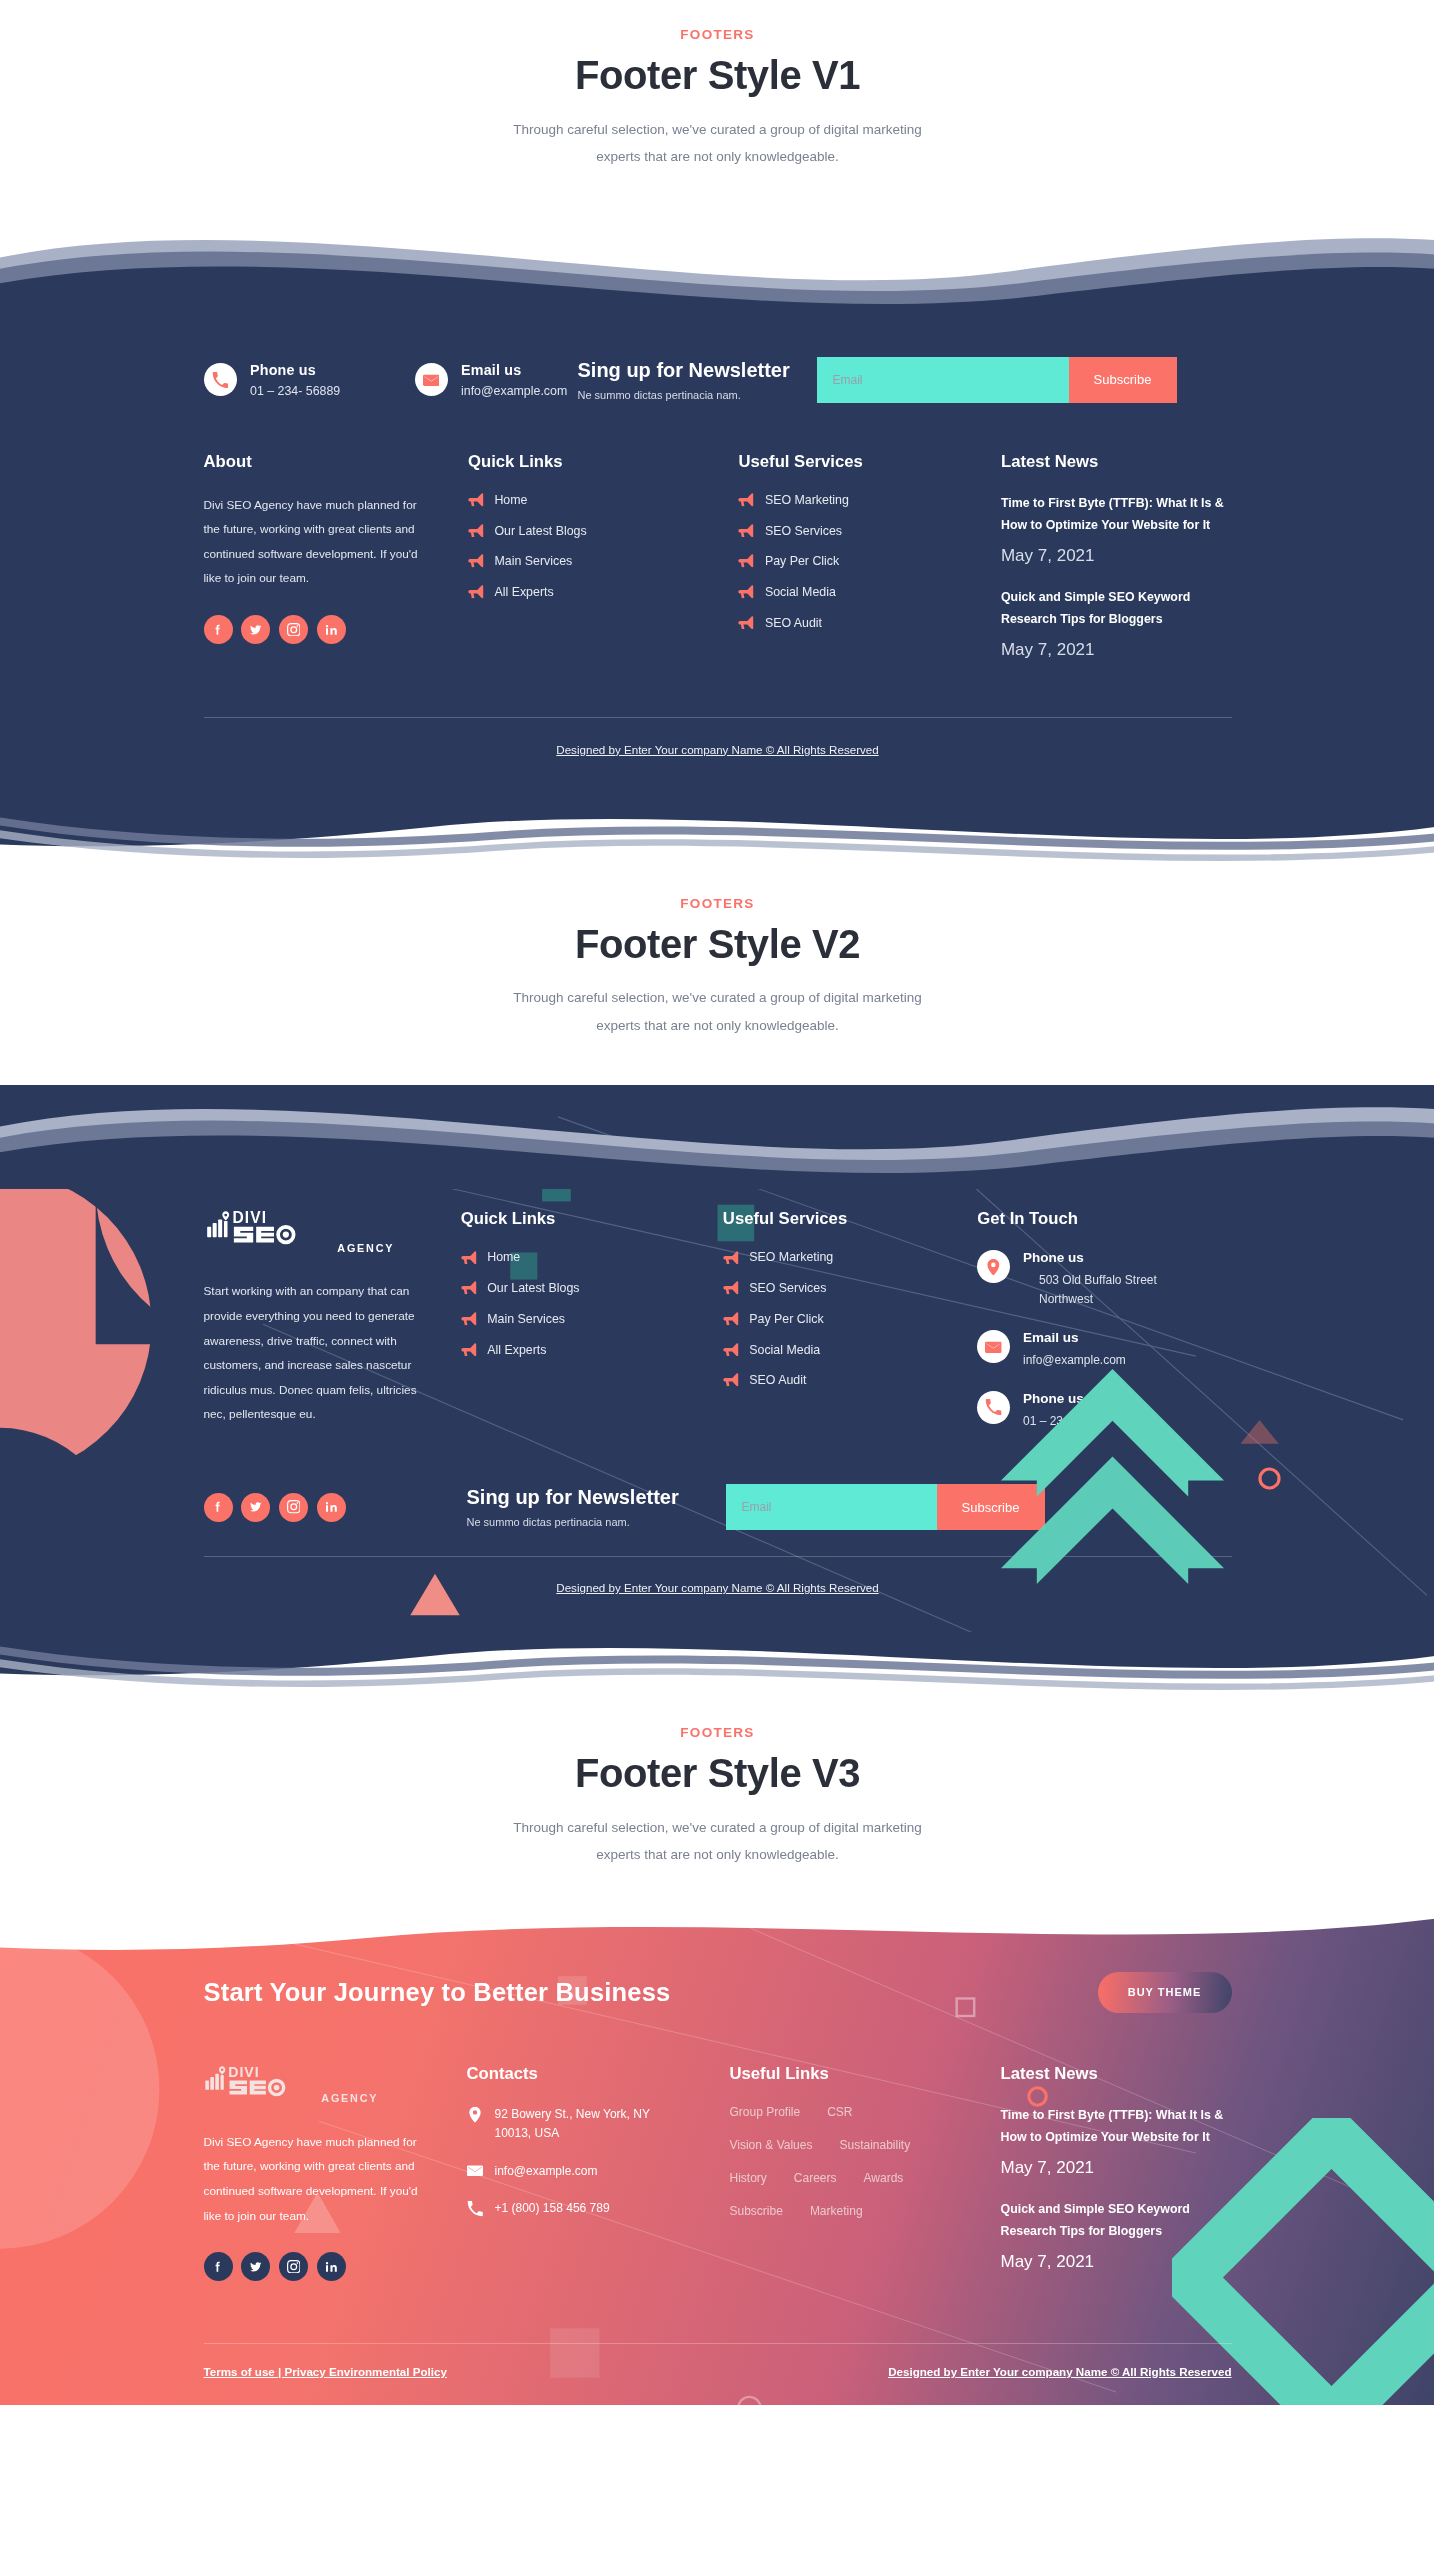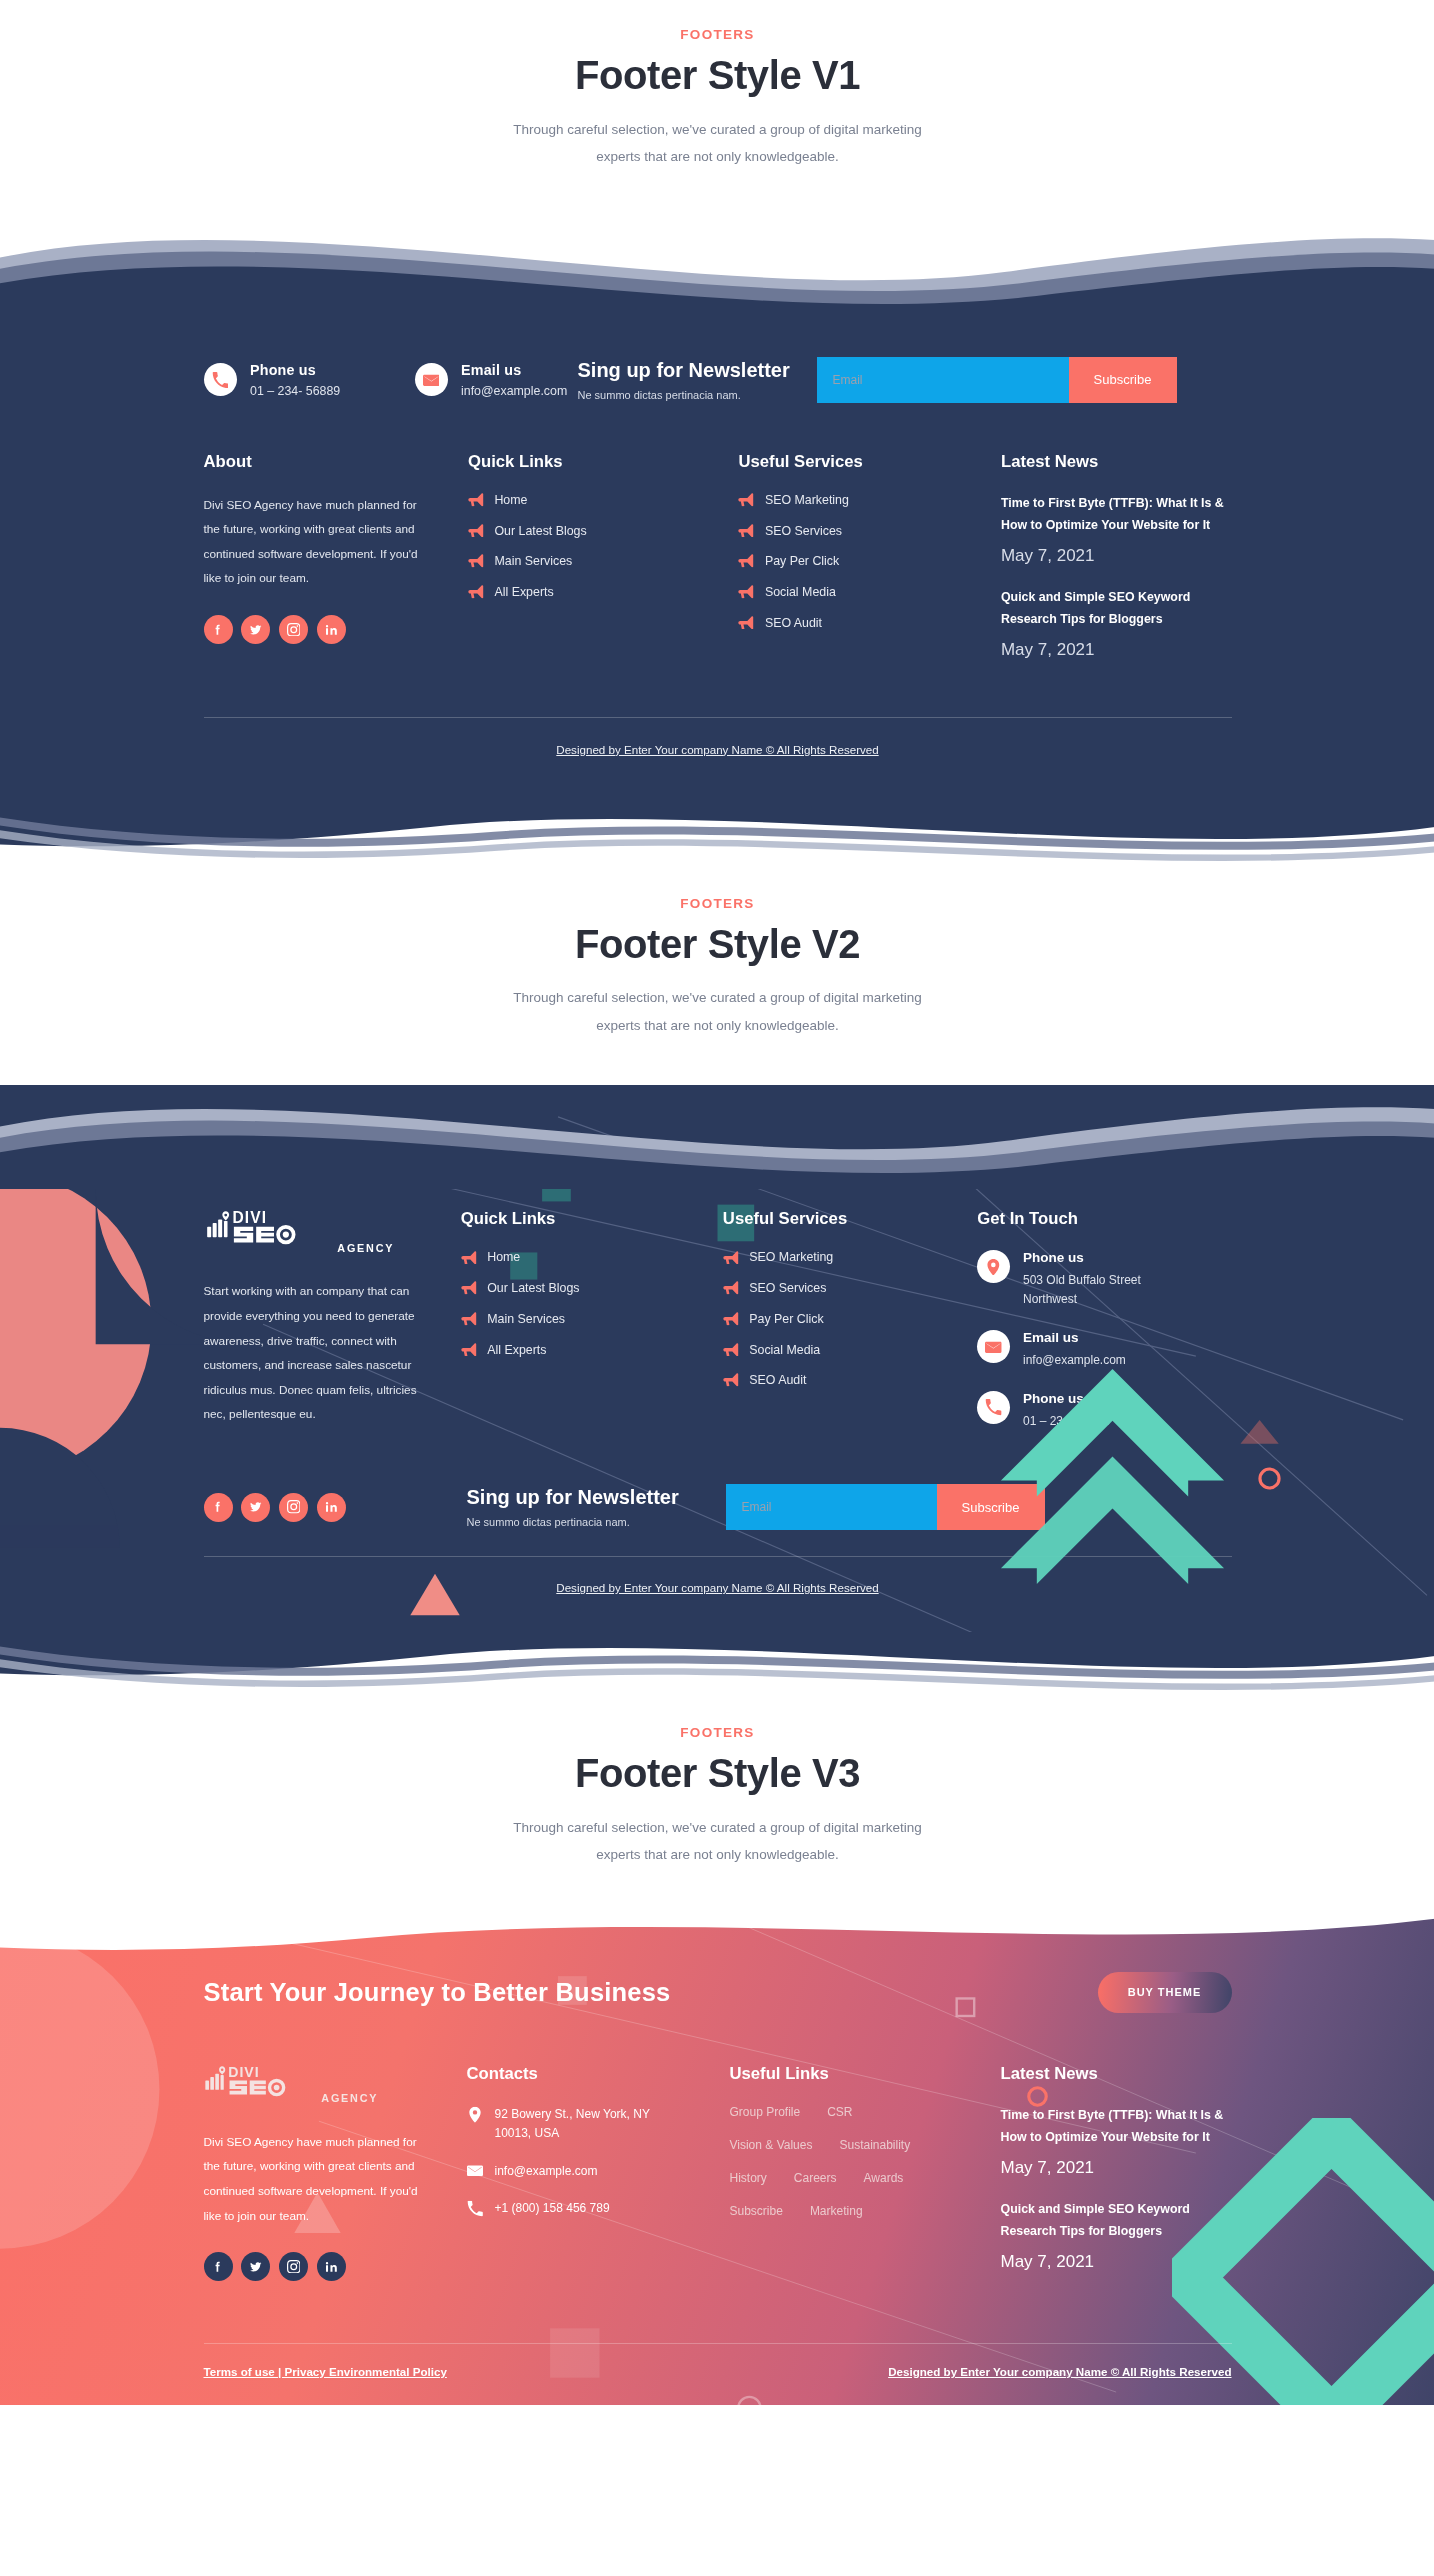--- a/index.html
+++ b/index.html
@@ -51,21 +51,21 @@
   .cs-value { color:#dfe3ec; font-size:12.4px; margin-top:5.6px; }
 
   .news-block { display:flex; align-items:center; gap:0; flex:1; }
   .news-title { color:#fff; font-size:20px; font-weight:700; white-space:nowrap; }
   .news-sub { color:#d6dbe6; font-size:11px; margin-top:7.2px; }
   .news-text { width:239px; }
   .subscribe-form { display:flex; height:46px; flex:1; max-width:360px; }
   .subscribe-form input {
     flex:1; border:none; outline:none; padding:0 16px;
     font-family:"Liberation Sans", sans-serif; font-size:12px; color:#444;
-    background:#0ea5e9;
+    background:#5eead4;
   }
   .subscribe-form input::placeholder { color:#9aa0ad; }
   .subscribe-btn {
     background:#fa7268; color:#fff; border:none; width:108px;
     font-family:"Liberation Sans", sans-serif; font-size:13px; cursor:pointer;
   }
 
   
   .cols { display:flex; padding-top:49px; }
   .col-head { color:#fff; font-size:16.7px; font-weight:800; margin-bottom:21px; }
@@ -486,21 +486,21 @@
         <div class="col-news" style="width:263px;">
           <div class="col-head">Get In Touch</div>
           <div class="gt-item">
             <span class="circ-icon">
                 <svg viewBox="0 0 21 21" width="16.7" height="16.7">
                   <use href="#ic-pin"></use>
                 </svg>
               </span>
             <span>
               <div class="gt-label">Phone us</div>
-              <div class="gt-value" style="max-width:151px;">503 Old Buffalo Street Northwest</div>
+              <div class="gt-value" style="max-width:151px;margin-left:16px;">503 Old Buffalo Street Northwest</div>
             </span>
           </div>
           <div class="gt-item">
             <span class="circ-icon">
                 <svg viewBox="0 0 21 21" width="16.7" height="16.7">
                   <use href="#ic-mail"></use>
                 </svg>
               </span>
             <span>
               <div class="gt-label">Email us</div>

